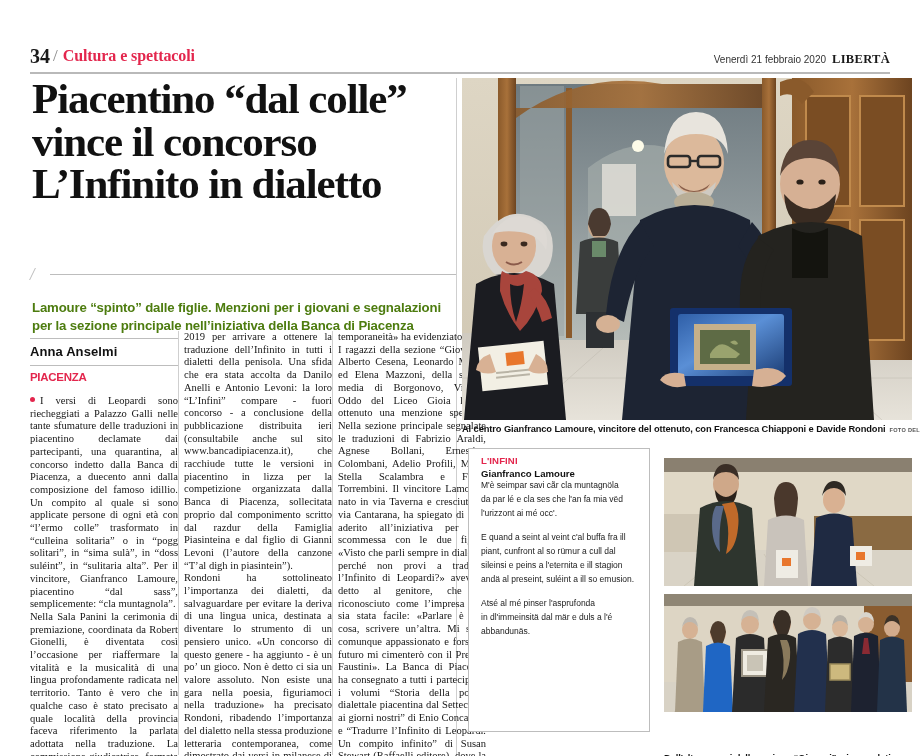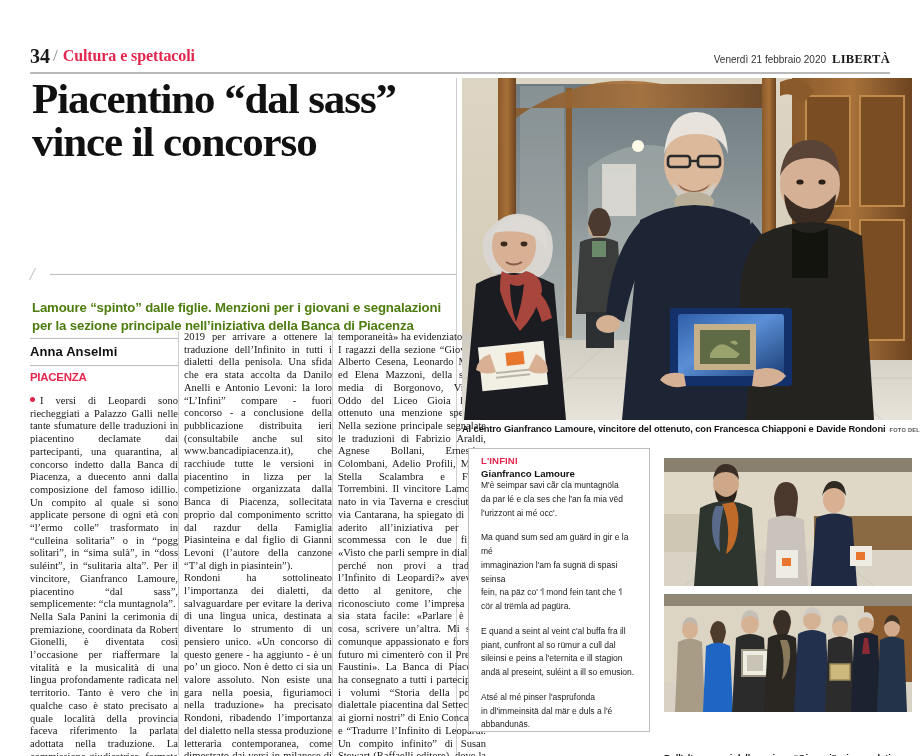--- a/index.html
+++ b/index.html
@@ -169,22 +169,23 @@
 
   <div class="masthead">
     <span class="folio">34</span><span class="folio-slash">/</span><span class="section-name">Cultura e spettacoli</span>
     <span class="masthead-right">
       <span class="dateline-text">Venerdì 21 febbraio 2020</span><span class="liberta">LIBERTÀ</span>
     </span>
   </div>
   <div class="rule-top"></div>
 
   <div class="headline">
-    <div>Piacentino “dal sass”</div>
+    <div>Piacentino “dal colle”</div>
     <div>vince il concorso</div>
+    <div>L’Infinito in dialetto</div>
   </div>
 
   <div class="subhead-wrap">
     <div class="subhead-rule">
       <div class="tick"></div>
       <div class="hline"></div>
     </div>
     <div class="subhead">
       <div>Lamoure “spinto” dalle figlie. Menzioni per i giovani e  segnalazioni</div>
       <div>per la sezione principale nell’iniziativa della Banca di Piacenza</div>
@@ -336,24 +337,20 @@
   <div class="cap-main">
     <span>Al centro Gianfranco Lamoure, vincitore del ottenuto, con Francesca Chiapponi e Davide Rondoni</span><span class="credit">FOTO DEL PAPA</span>
   </div>
 
   <div class="poem-box">
     <div class="poem-title">L'INFINI</div>
     <div class="poem-author">Gianfranco Lamoure</div>
     <div class="poem-stanza">M'è seimpar savi cãr cla muntagnöla
 da par lé e cla ses che l'an fa mia vëd
 l'urizzont ai mé occ'.</div>
-    <div class="poem-stanza">Ma quand sum sed am guärd in gir e la mé
-immaginazion l'am fa sugnä di spasi seinsa
-fein, na päz co' 'l mond fein tant che 'l
-cör al trëmla ad pagüra.</div>
     <div class="poem-stanza">E quand a seint al veint c'al buffa fra ill
 piant, cunfront al so rümur a cull dal
 sileinsi e peins a l'eternita  e ill stagion
 andä al preseint, suléint a ill so emusion.</div>
     <div class="poem-stanza">Atsé al mé pinser l'asprufonda
 in dl'immeinsitä dal mär e duls a l'é
 abbandunäs.</div>
   </div>
 
   <div class="photo-r1">

